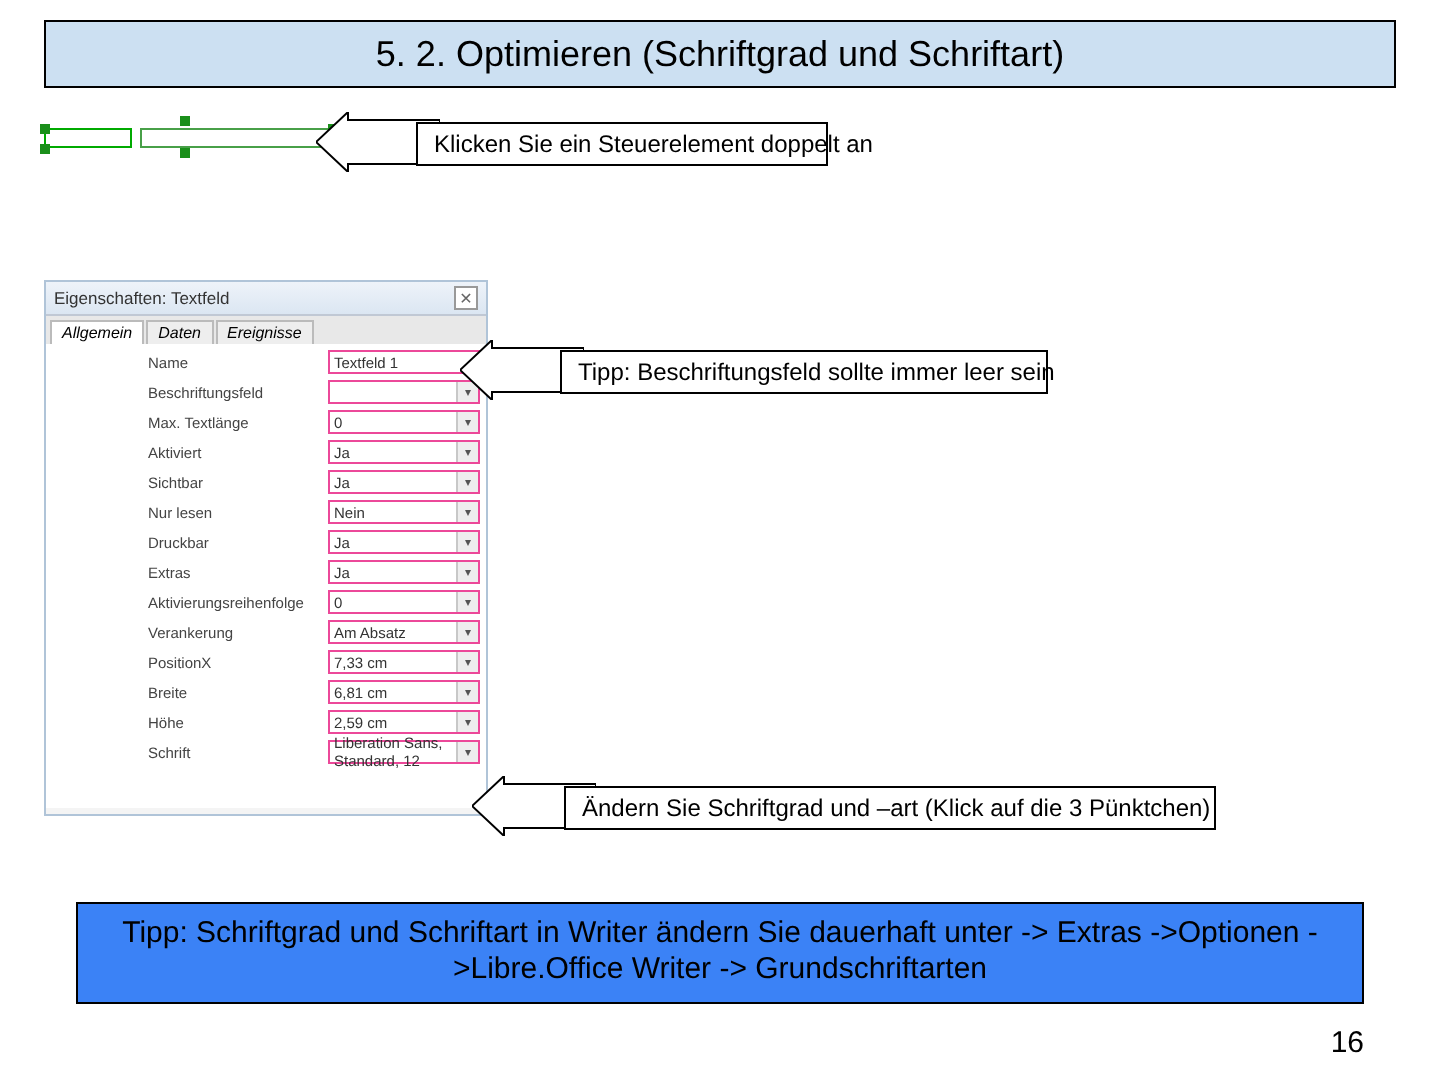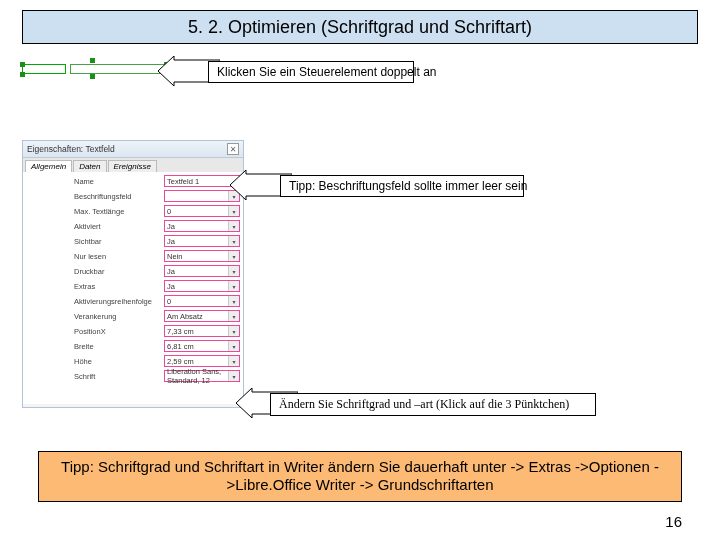--- a/index.html
+++ b/index.html
@@ -126,21 +126,21 @@
     border: 1px solid #0a0;
     background:#fff;
   }
   .sq { position:absolute; width:5px; height:5px; background:#1a8f1a; }
   .tip-box {
     position: absolute;
     left: 38px;
     right: 38px;
     bottom: 38px;
     border: 1px solid #000;
-    background:#fdba74;
+    background:#3b82f6;
     font-size: 15px;
     text-align: center;
     padding: 6px 10px;
     line-height: 1.25;
   }
   .pnum {
     position:absolute;
     right: 38px;
     bottom: 10px;
     font-size: 15px;
@@ -285,21 +285,21 @@
 <svg class="arrow-left" style="left:230px;top:170px;" width="62" height="30">
   <polygon points="62,4 16,4 16,0 0,15 16,30 16,26 62,26" fill="#fff" stroke="#000" stroke-width="1"></polygon>
 </svg>
 <div class="callout" style="left:280px;top:175px;width:244px;">
   <span>Tipp: Beschriftungsfeld sollte immer leer sein</span>
 </div>
 
 <svg class="arrow-left" style="left:236px;top:388px;" width="62" height="30">
   <polygon points="62,4 16,4 16,0 0,15 16,30 16,26 62,26" fill="#fff" stroke="#000" stroke-width="1"></polygon>
 </svg>
-<div class="callout" style="left:270px;top:393px;width:326px;font-family:Liberation Serif, serif;">
+<div class="callout" style="left:282px;top:393px;width:326px;">
   <span>Ändern Sie Schriftgrad und –art  (Klick auf die 3 Pünktchen)</span>
 </div>
 
 <div class="tip-box">
   <span>Tipp: Schriftgrad und Schriftart in Writer ändern Sie dauerhaft unter -&gt; Extras -&gt;Optionen -&gt;Libre.Office Writer -&gt; Grundschriftarten</span>
 </div>
 
 <div class="pnum">16</div>
 
 </body></html>

